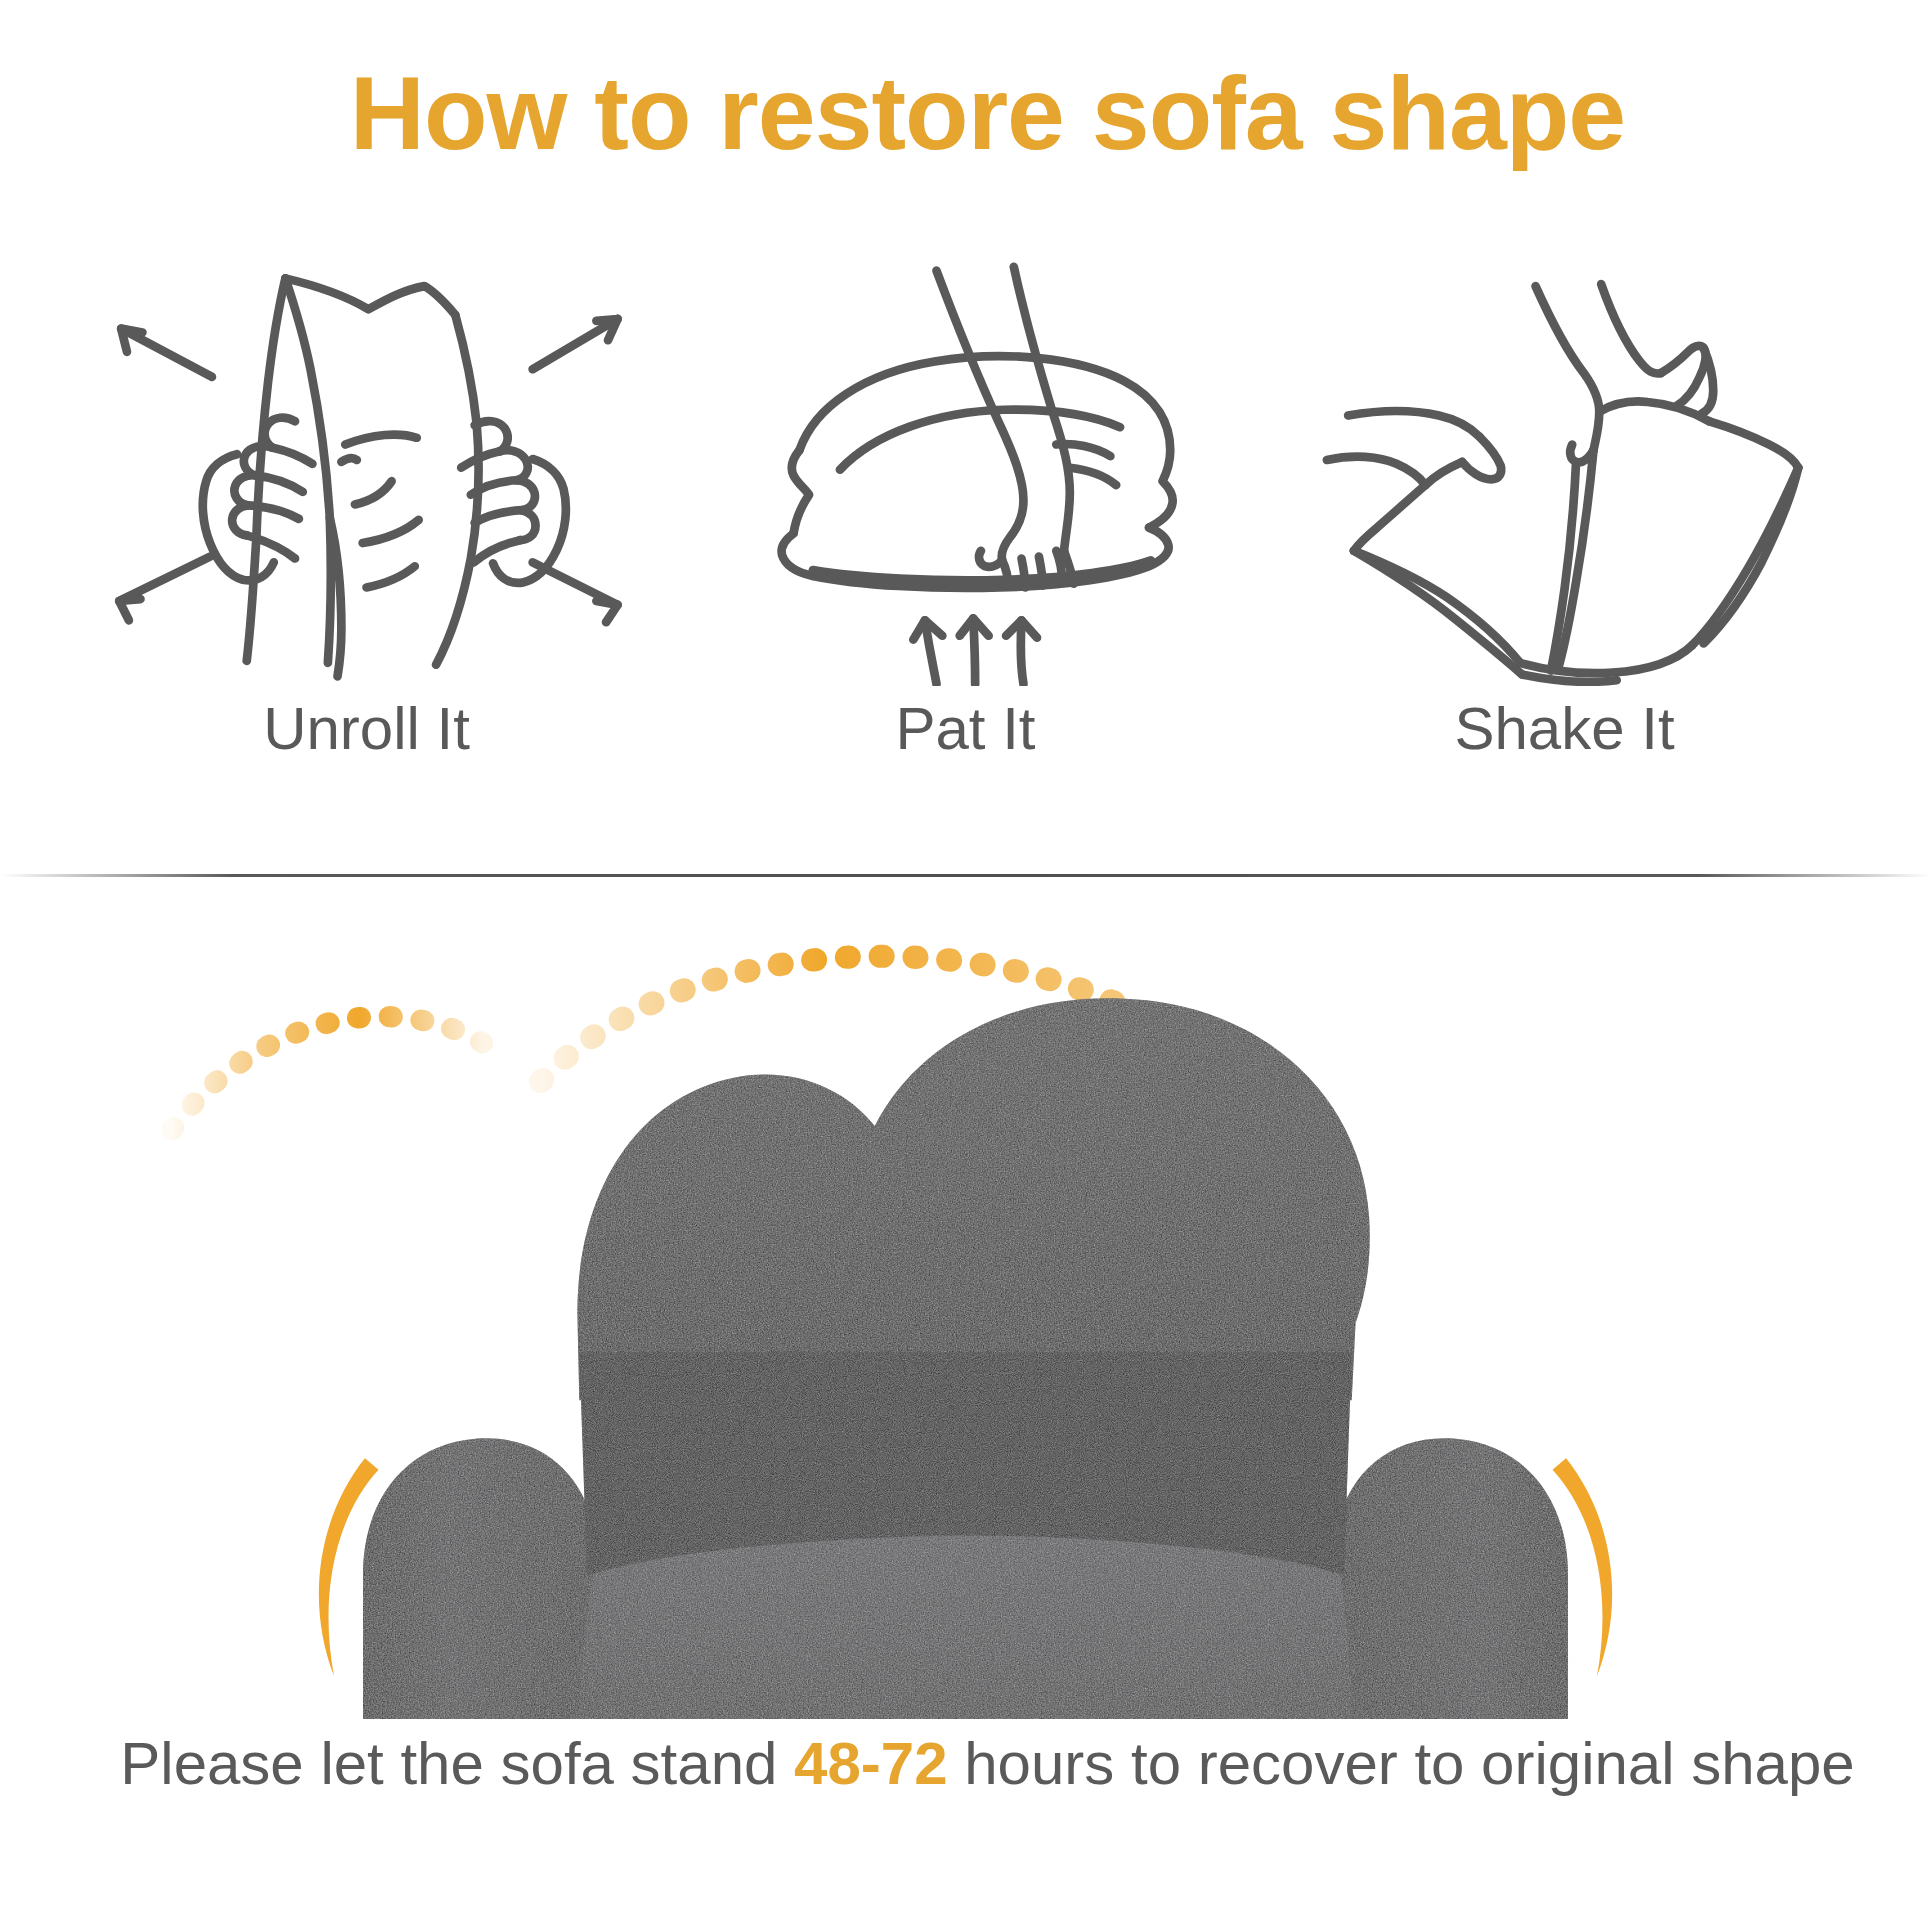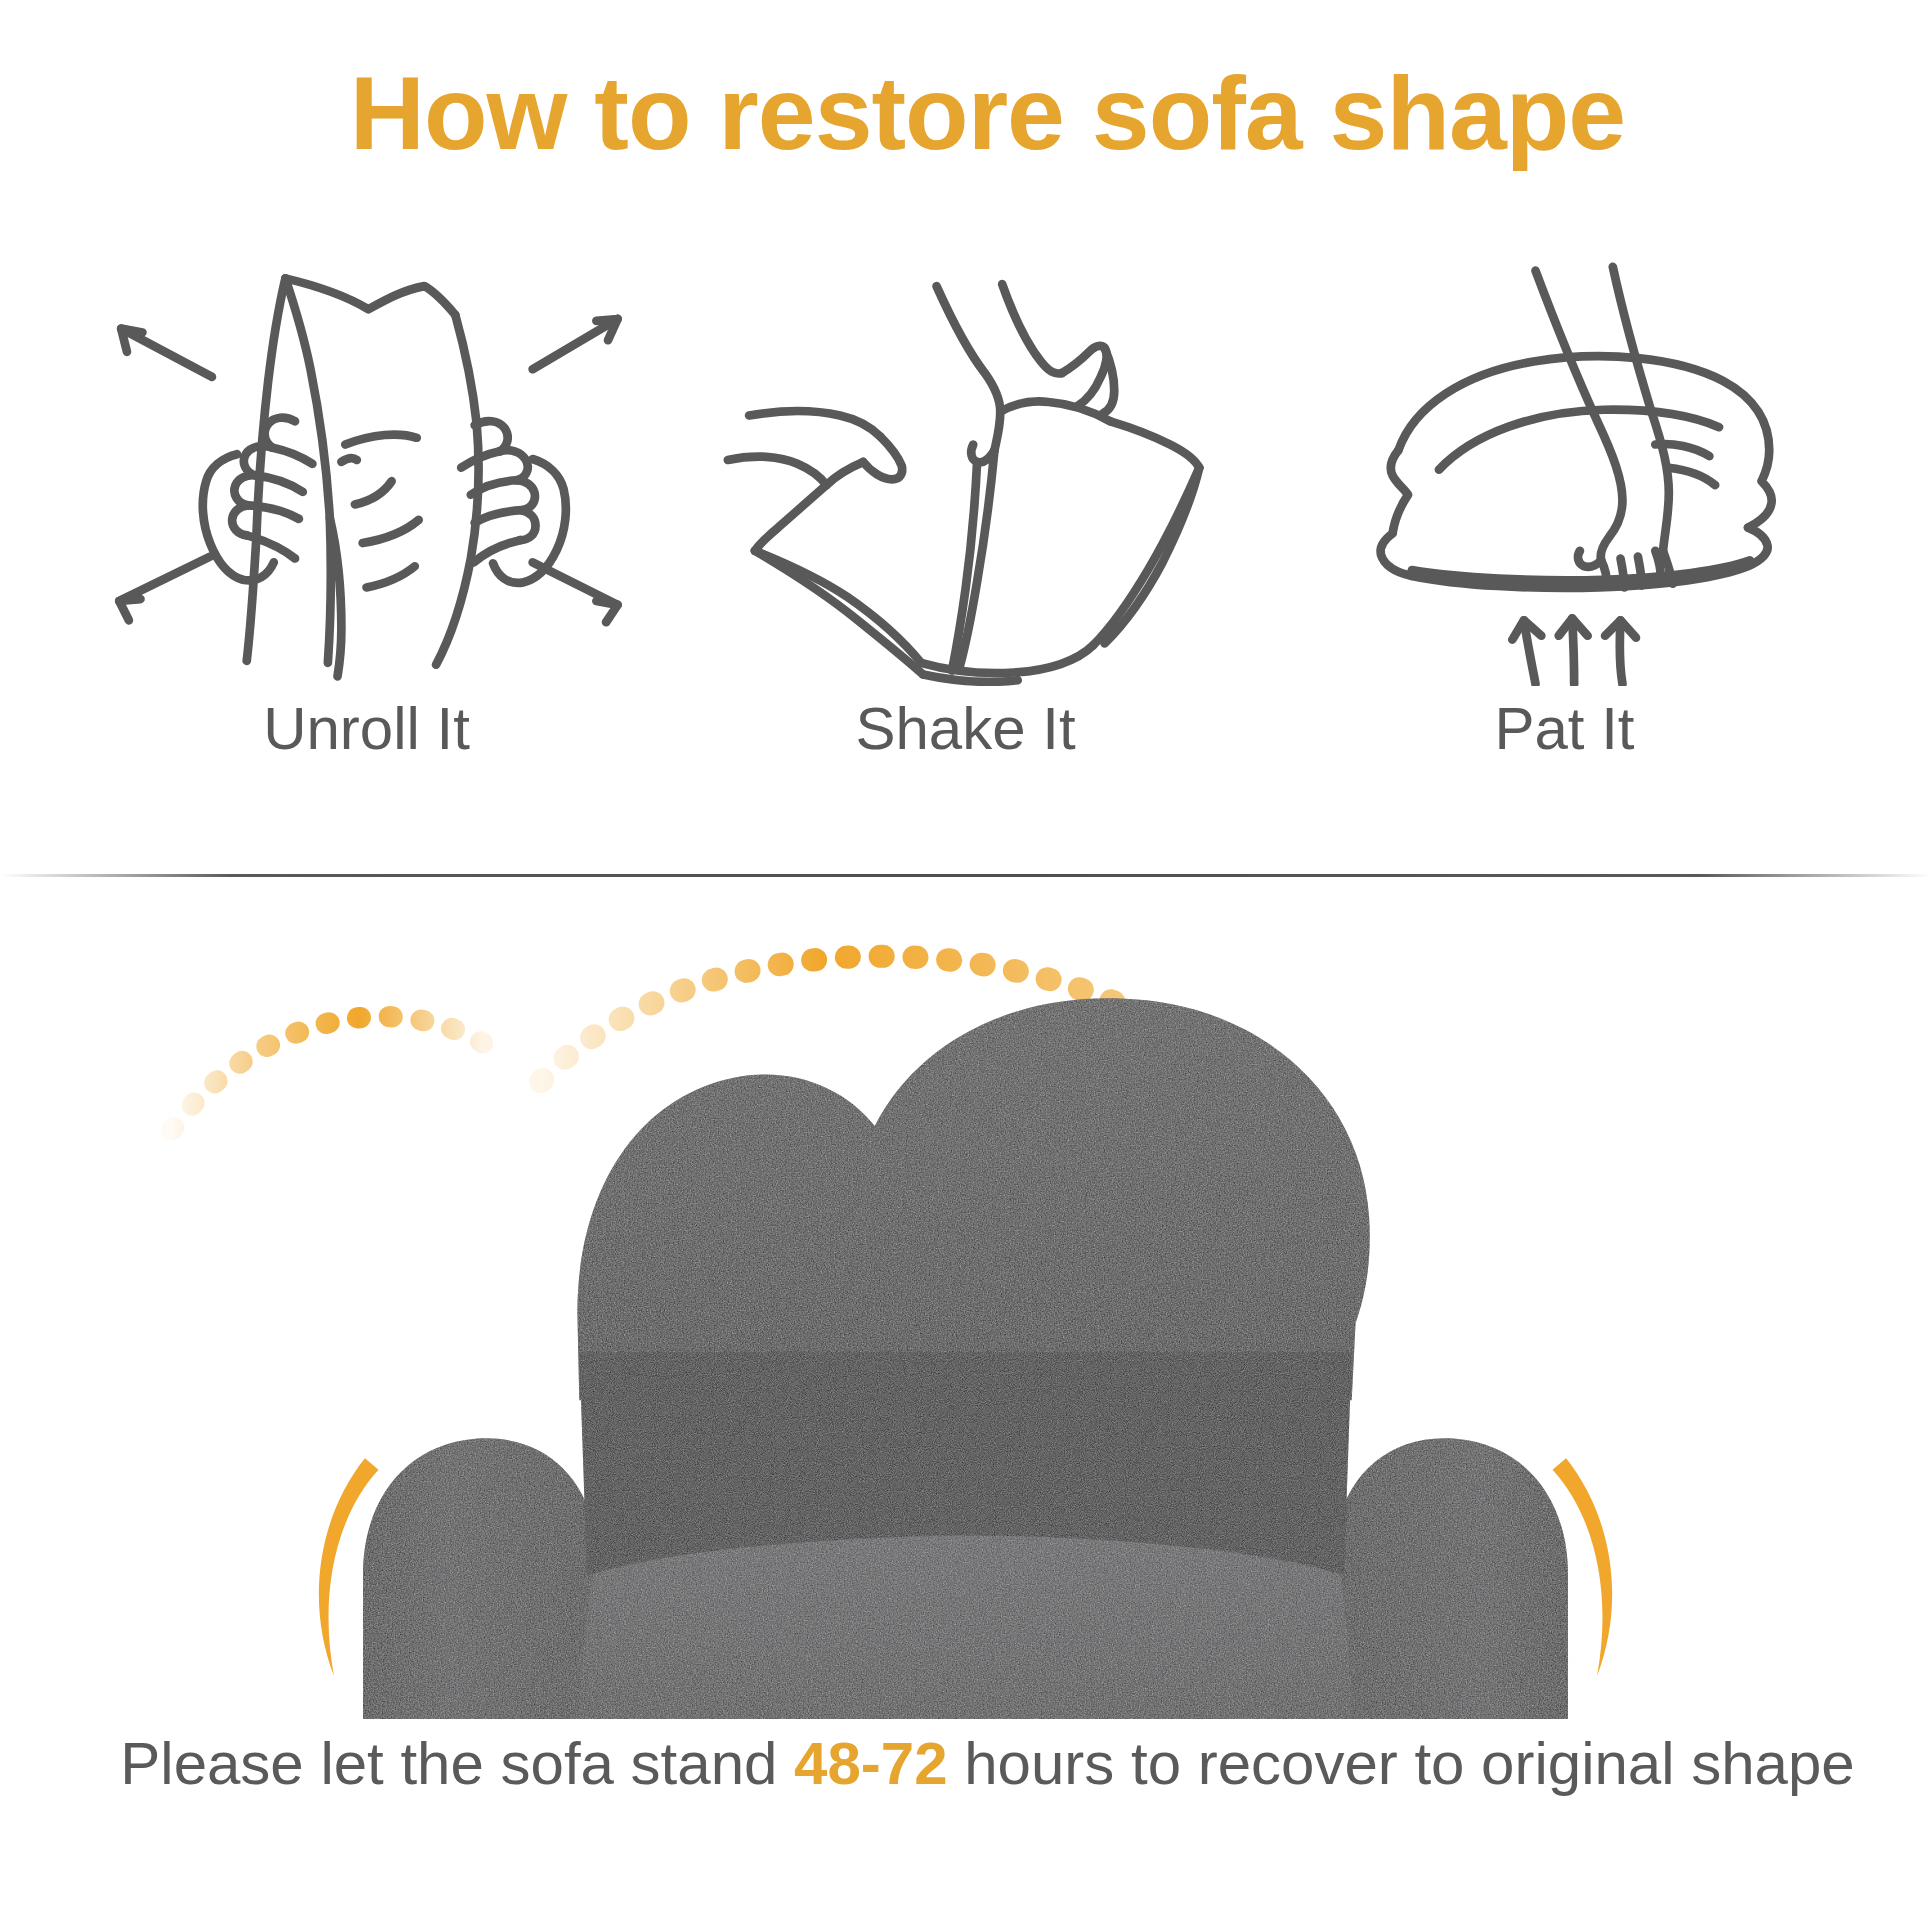--- a/index.html
+++ b/index.html
@@ -171,20 +171,74 @@
         <path d="M26 70 L 48 74 M26 70 L 32 94"></path>
         <path d="M118 306 L 24 352"></path>
         <path d="M24 352 L 46 350 M24 352 L 34 372"></path>
         <path d="M452 112 L 540 60"></path>
         <path d="M540 60 L 518 62 M540 60 L 530 82"></path>
         <path d="M452 312 L 540 356"></path>
         <path d="M540 356 L 518 352 M540 356 L 528 374"></path>
       </svg>
     </div>
     <div class="step-label">Unroll It</div>
+  </div>
+
+  <div class="step">
+    <div class="step-art">
+      <svg viewBox="0 0 560 440" xmlns="http://www.w3.org/2000/svg" fill="none" stroke="#595959" stroke-width="9" stroke-linecap="round" stroke-linejoin="round">
+
+        <path d="M108 196 C 124 150, 176 116, 248 104
+                 C 320 92, 398 100, 444 124
+                 C 478 142, 492 168, 492 196
+                 C 492 210, 488 220, 484 228
+                 C 492 236, 496 244, 494 252
+                 C 492 262, 482 270, 470 276"></path>
+        <path d="M108 196 C 100 206, 98 214, 102 222
+                 C 106 230, 114 236, 118 242
+                 C 110 254, 104 268, 102 282"></path>
+        <path d="M102 282 C 94 288, 88 296, 90 304
+                 C 93 314, 104 322, 122 326"></path>
+        <path d="M122 326 C 170 336, 246 340, 316 338
+                 C 384 336, 440 328, 470 316
+                 C 484 310, 492 302, 490 294
+                 C 488 286, 480 280, 470 276"></path>
+        <path d="M122 320 C 170 328, 248 332, 320 330
+                 C 388 328, 444 320, 472 310"></path>
+
+        <path d="M150 216 C 186 178, 250 156, 320 154
+                 C 370 153, 412 160, 440 172"></path>
+
+        <path d="M250 10 C 268 58, 292 118, 314 166
+                 C 330 200, 340 226, 340 248
+                 C 340 264, 334 276, 326 286
+                 C 320 294, 316 302, 318 310"></path>
+        <path d="M318 310 C 312 316, 306 318, 300 316
+                 C 294 313, 292 306, 296 300"></path>
+        <path d="M318 310 C 322 318, 324 326, 324 336"></path>
+        <path d="M338 308 C 340 318, 342 328, 342 338"></path>
+        <path d="M356 306 C 358 316, 360 326, 360 336"></path>
+        <path d="M374 300 C 378 310, 380 320, 380 332"></path>
+
+        <path d="M330 6 C 340 52, 356 110, 370 156
+                 C 382 192, 388 216, 388 240
+                 C 388 262, 384 280, 382 300"></path>
+        <path d="M382 300 C 386 312, 390 322, 392 334"></path>
+        <path d="M374 190 C 392 188, 414 192, 430 202"></path>
+        <path d="M388 214 C 406 216, 424 222, 436 232"></path>
+
+        <path d="M238 372 C 244 410, 248 426, 250 438"></path>
+        <path d="M238 372 L 226 392 M238 372 L 256 388"></path>
+        <path d="M288 370 C 290 408, 290 424, 290 438"></path>
+        <path d="M288 370 L 274 388 M288 370 L 304 388"></path>
+        <path d="M338 372 C 336 410, 338 426, 340 438"></path>
+        <path d="M338 372 L 322 388 M338 372 L 354 390"></path>
+      </svg>
+    </div>
+    <div class="step-label">Pat It</div>
   </div>
 
   <div class="step">
     <div class="step-art">
       <svg viewBox="0 0 560 440" xmlns="http://www.w3.org/2000/svg" fill="none" stroke="#595959" stroke-width="9" stroke-linecap="round" stroke-linejoin="round">
 
         <path d="M250 26 C 268 66, 286 98, 300 116
                  C 310 130, 316 142, 316 156
                  C 316 172, 312 186, 310 196"></path>
         <path d="M310 196 C 304 206, 298 210, 292 208
@@ -227,74 +281,20 @@
         <path d="M522 214 C 508 246, 490 284, 470 318
                  C 450 352, 430 380, 412 398"></path>
         <path d="M234 416 C 262 424, 296 428, 330 426
                  C 366 424, 396 414, 412 398"></path>
         <path d="M236 428 C 264 434, 300 438, 334 434"></path>
       </svg>
     </div>
     <div class="step-label">Shake It</div>
   </div>
 
-  <div class="step">
-    <div class="step-art">
-      <svg viewBox="0 0 560 440" xmlns="http://www.w3.org/2000/svg" fill="none" stroke="#595959" stroke-width="9" stroke-linecap="round" stroke-linejoin="round">
-
-        <path d="M108 196 C 124 150, 176 116, 248 104
-                 C 320 92, 398 100, 444 124
-                 C 478 142, 492 168, 492 196
-                 C 492 210, 488 220, 484 228
-                 C 492 236, 496 244, 494 252
-                 C 492 262, 482 270, 470 276"></path>
-        <path d="M108 196 C 100 206, 98 214, 102 222
-                 C 106 230, 114 236, 118 242
-                 C 110 254, 104 268, 102 282"></path>
-        <path d="M102 282 C 94 288, 88 296, 90 304
-                 C 93 314, 104 322, 122 326"></path>
-        <path d="M122 326 C 170 336, 246 340, 316 338
-                 C 384 336, 440 328, 470 316
-                 C 484 310, 492 302, 490 294
-                 C 488 286, 480 280, 470 276"></path>
-        <path d="M122 320 C 170 328, 248 332, 320 330
-                 C 388 328, 444 320, 472 310"></path>
-
-        <path d="M150 216 C 186 178, 250 156, 320 154
-                 C 370 153, 412 160, 440 172"></path>
-
-        <path d="M250 10 C 268 58, 292 118, 314 166
-                 C 330 200, 340 226, 340 248
-                 C 340 264, 334 276, 326 286
-                 C 320 294, 316 302, 318 310"></path>
-        <path d="M318 310 C 312 316, 306 318, 300 316
-                 C 294 313, 292 306, 296 300"></path>
-        <path d="M318 310 C 322 318, 324 326, 324 336"></path>
-        <path d="M338 308 C 340 318, 342 328, 342 338"></path>
-        <path d="M356 306 C 358 316, 360 326, 360 336"></path>
-        <path d="M374 300 C 378 310, 380 320, 380 332"></path>
-
-        <path d="M330 6 C 340 52, 356 110, 370 156
-                 C 382 192, 388 216, 388 240
-                 C 388 262, 384 280, 382 300"></path>
-        <path d="M382 300 C 386 312, 390 322, 392 334"></path>
-        <path d="M374 190 C 392 188, 414 192, 430 202"></path>
-        <path d="M388 214 C 406 216, 424 222, 436 232"></path>
-
-        <path d="M238 372 C 244 410, 248 426, 250 438"></path>
-        <path d="M238 372 L 226 392 M238 372 L 256 388"></path>
-        <path d="M288 370 C 290 408, 290 424, 290 438"></path>
-        <path d="M288 370 L 274 388 M288 370 L 304 388"></path>
-        <path d="M338 372 C 336 410, 338 426, 340 438"></path>
-        <path d="M338 372 L 322 388 M338 372 L 354 390"></path>
-      </svg>
-    </div>
-    <div class="step-label">Pat It</div>
-  </div>
-
 </div>
 
 <div class="divider"></div>
 
 <div class="sofa-stage">
   <svg viewBox="0 0 2000 850" xmlns="http://www.w3.org/2000/svg">
     <defs>
 
       <filter id="boucle" x="-10%" y="-10%" width="120%" height="120%">
         <feTurbulence type="fractalNoise" baseFrequency="0.75" numOctaves="4" seed="7" result="n"></feTurbulence>

